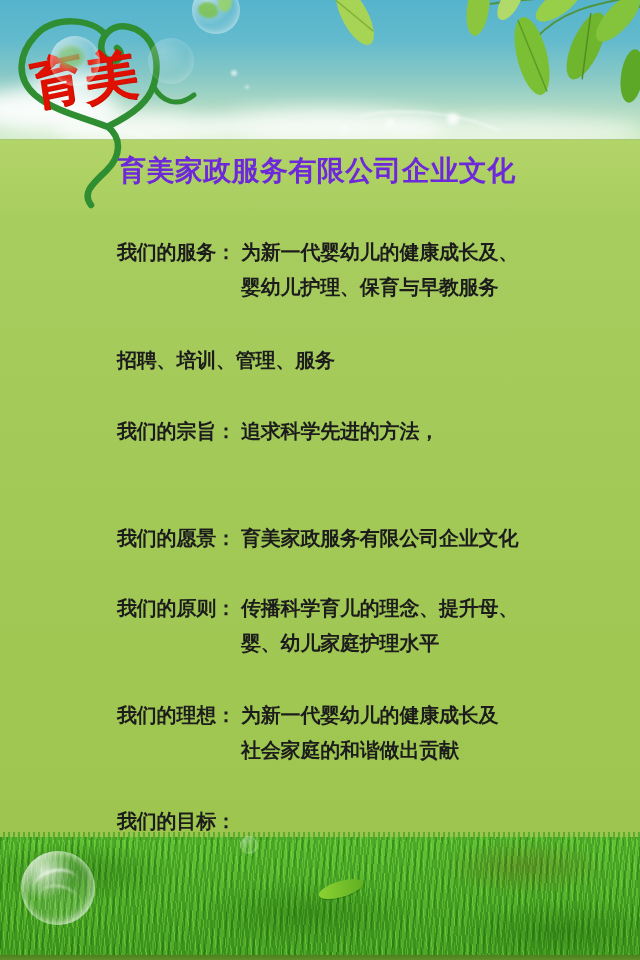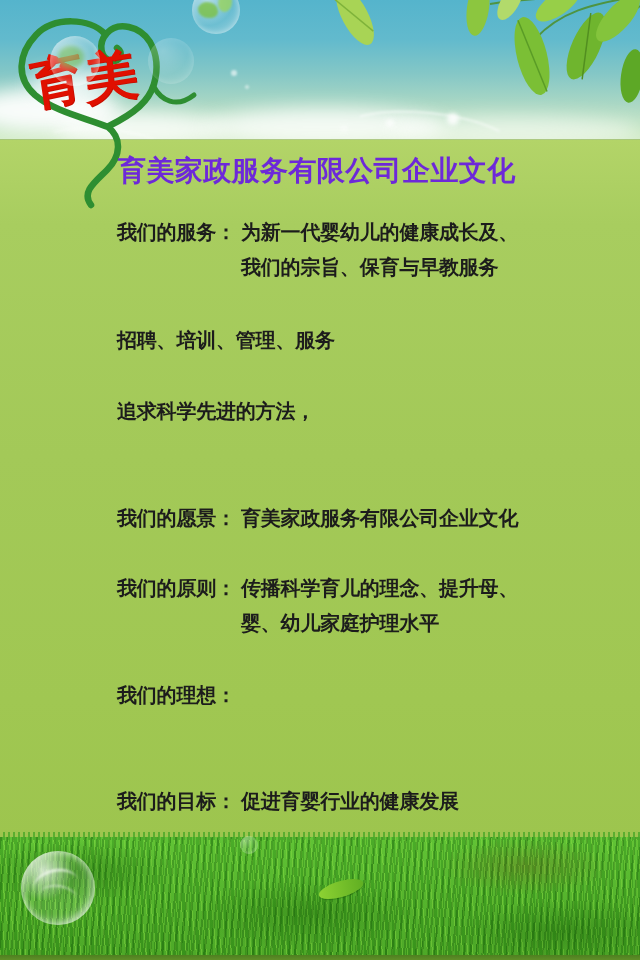--- a/index.html
+++ b/index.html
@@ -59,21 +59,21 @@
 
   
   .body-green{position:absolute;left:0;top:140px;width:640px;height:700px;
     background:linear-gradient(180deg,#b3d468 0%,#a8cd5f 12%,#a3c958 45%,#a0c752 80%,#9dc54e 100%);}
   .horizon{position:absolute;left:0;top:139px;width:640px;height:2px;background:rgba(125,165,55,.55);}
 
   
   .title{position:absolute;left:118px;top:152px;font-size:28px;font-weight:700;color:#6d28d9;
     letter-spacing:.4px;white-space:nowrap;}
   .section{position:absolute;left:117px;font-size:20px;font-weight:700;color:#1c1c1c;
-    letter-spacing:-.2px;white-space:nowrap;}
+    letter-spacing:-.2px;white-space:nowrap;margin-top:20px;}
   .section .label{display:inline-block;width:124px;line-height:35px;}
   .section .lines{display:inline-block;vertical-align:top;}
   .section .line{display:block;line-height:35px;}
   .s1{top:215px;} .s2{top:323px;} .s3{top:394px;} .s4{top:501px;}
   .s5{top:571px;} .s6{top:678px;} .s7{top:784px;}
 
   
   .grass{position:absolute;left:0;top:837px;width:640px;height:118px;
     background-image:
       radial-gradient(140px 44px at 12% 30%,rgba(25,95,8,.38),transparent 70%),
@@ -154,39 +154,39 @@
     </div>
   <div class="bubble b-faint"></div>
   <div class="bubble b-top">
       <div class="blob"></div>
       <div class="blob2"></div>
     </div>
 
   <div class="title">育美家政服务有限公司企业文化</div>
 
   <div class="section s1">
-    <span class="label">我们的服务：</span><span class="lines"><span class="line">为新一代婴幼儿的健康成长及、</span><span class="line">我们的宗旨、保育与早教服务</span></span>
+    <span class="label">我们的服务：</span><span class="lines"><span class="line">为新一代婴幼儿的健康成长及、</span><span class="line">婴幼儿护理、保育与早教服务</span></span>
   </div>
   <div class="section s2">
     <span class="lines"><span class="line">招聘、培训、管理、服务</span></span>
   </div>
   <div class="section s3">
-    <span class="lines"><span class="line">追求科学先进的方法，</span></span>
+    <span class="label">我们的宗旨：</span><span class="lines"><span class="line">追求科学先进的方法，</span></span>
   </div>
   <div class="section s4">
     <span class="label">我们的愿景：</span><span class="lines"><span class="line">育美家政服务有限公司企业文化</span></span>
   </div>
   <div class="section s5">
     <span class="label">我们的原则：</span><span class="lines"><span class="line">传播科学育儿的理念、提升母、</span><span class="line">婴、幼儿家庭护理水平</span></span>
   </div>
   <div class="section s6">
-    <span class="label">我们的理想：</span>
+    <span class="label">我们的理想：</span><span class="lines"><span class="line">为新一代婴幼儿的健康成长及</span><span class="line">社会家庭的和谐做出贡献</span></span>
   </div>
   <div class="section s7">
-    <span class="label">我们的目标：</span><span class="lines"><span class="line">促进育婴行业的健康发展</span></span>
+    <span class="label">我们的目标：</span>
   </div>
 
   <div class="grass"></div>
   <div class="grass-leaf"></div>
   <div class="bubble b-grass">
       <div class="swirl"></div>
       <div class="swirl2"></div>
     </div>
   <div class="bubble b-small-grass"></div>
   <div class="bottom-strip"></div>

